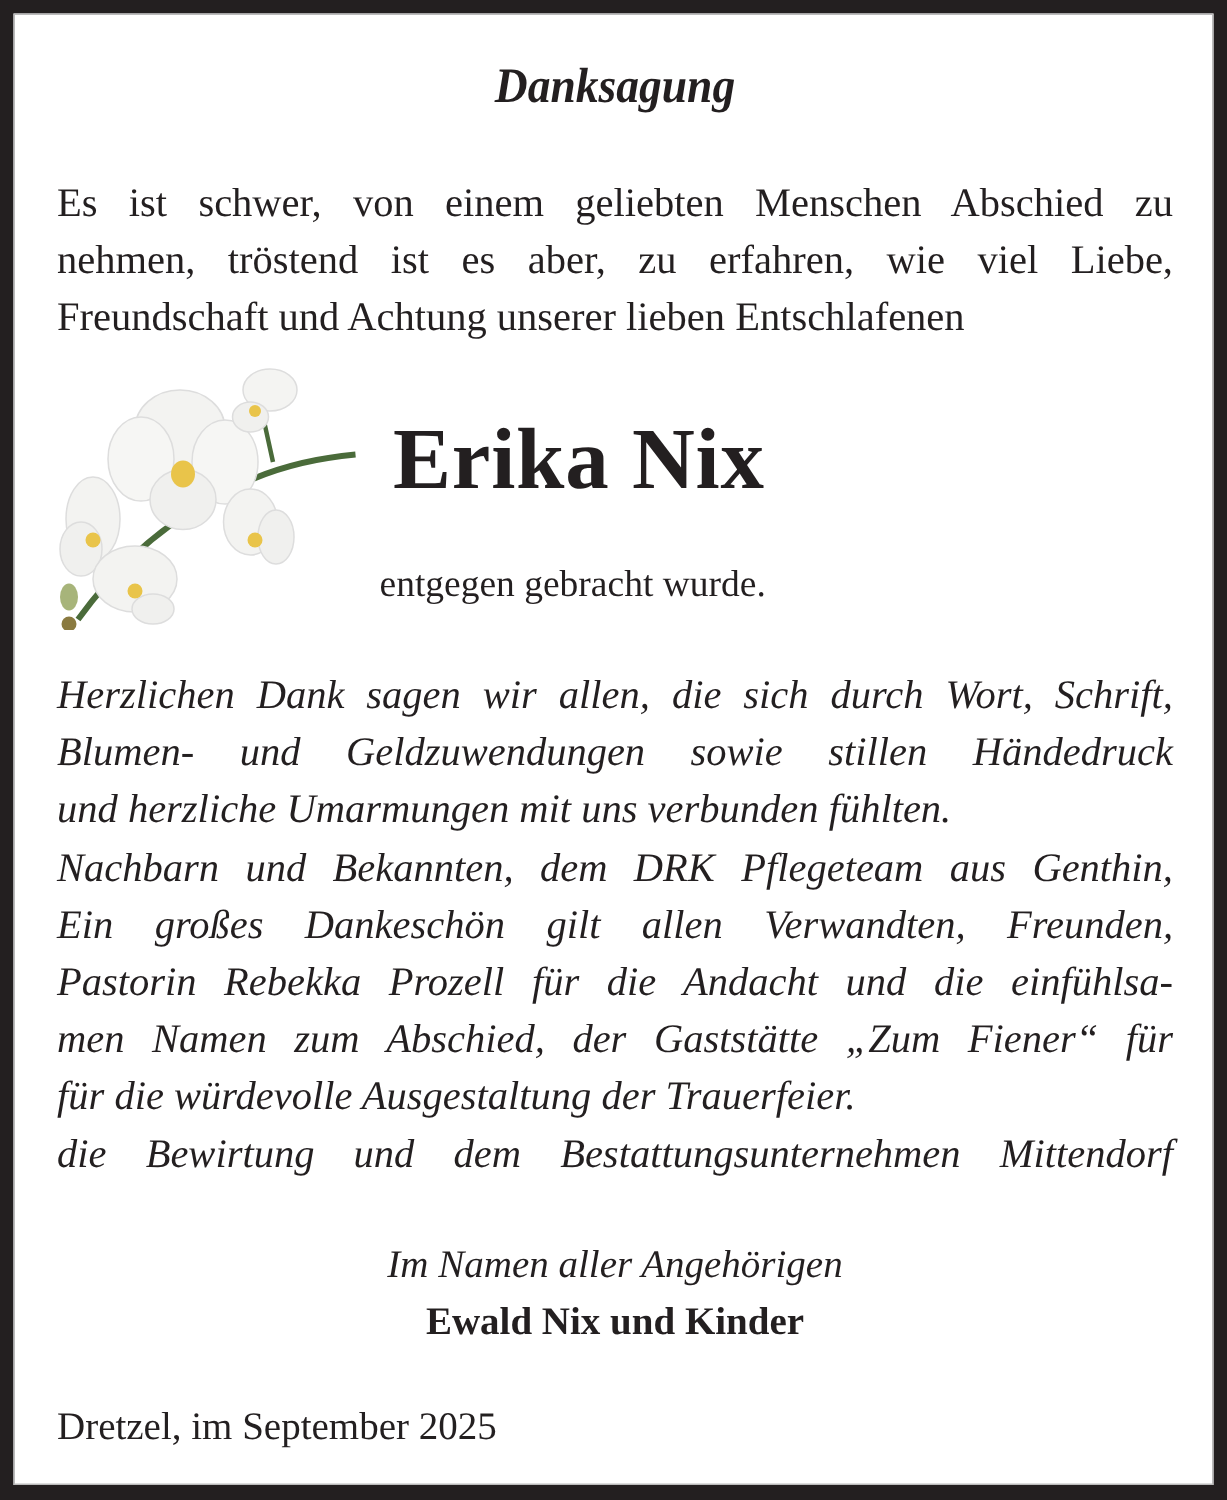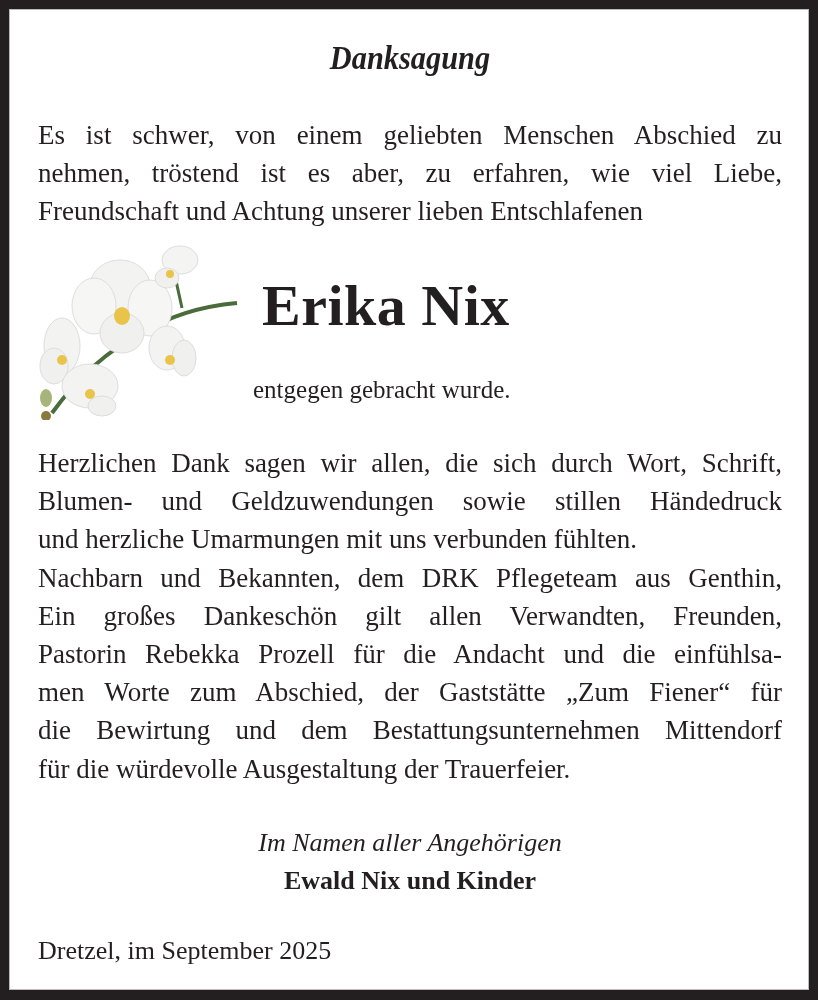--- a/index.html
+++ b/index.html
@@ -6,21 +6,21 @@
   body { width:818px; height:1000px; background:#231f20; position:relative; overflow:hidden; }
   .card { position:absolute; left:9px; top:9px; width:800px; height:981px; background:#fff; box-sizing:border-box; border:1px solid #bbb; }
   .serif { font-family:"Liberation Serif", "DejaVu Serif", serif; color:#231f20; }
   .title { position:absolute; left:0; width:800px; top:30px; text-align:center; font-size:33px; font-weight:bold; font-style:italic; transform:scaleX(0.92); }
   .para { position:absolute; left:28px; width:744px; font-size:27px; line-height:38.2px; text-align:justify; }
   .para .line { display:block; white-space:nowrap; text-align-last:justify; }
   .para .line.last { text-align-last:left; }
   .p1 { top:106px; }
   .name { position:absolute; left:252px; top:262px; font-size:58px; font-weight:bold; letter-spacing:0.5px; }
   .after { position:absolute; left:243px; top:366px; font-size:25px; }
-  .p2 { top:434px; }
+  .p2 { top:434px;font-style:italic; }
   .sign1 { position:absolute; left:0; width:800px; top:818px; text-align:center; font-size:26px;font-style:italic; }
   .sign2 { position:absolute; left:0; width:800px; top:856px; text-align:center; font-size:26px; font-weight:bold; }
   .place { position:absolute; left:28px; top:926px; font-size:26px; }
   .orchid { position:absolute; left:22px; top:228px; width:210px; height:182px; }
 </style>
 </head>
 <body>
 
 <div class="card">
 
@@ -75,22 +75,22 @@
   <div class="name serif">Erika Nix</div>
   <div class="after serif">entgegen gebracht wurde.</div>
 
   <div class="para p2 serif">
     <span class="line">Herzlichen Dank sagen wir allen, die sich durch Wort, Schrift,</span>
     <span class="line">Blumen- und Geldzuwendungen sowie stillen Händedruck</span>
     <span class="line last">und herzliche Umarmungen mit uns verbunden fühlten.</span>
     <span class="line">Nachbarn und Bekannten, dem DRK Pflegeteam aus Genthin,</span>
     <span class="line">Ein großes Dankeschön gilt allen Verwandten, Freunden,</span>
     <span class="line">Pastorin Rebekka Prozell für die Andacht und die einfühlsa-</span>
-    <span class="line">men Worte zum Abschied, der Gaststätte „Zum Fiener“ für</span>
+    <span class="line">men Namen zum Abschied, der Gaststätte „Zum Fiener“ für</span>
+    <span class="line last">für die würdevolle Ausgestaltung der Trauerfeier.</span>
     <span class="line">die Bewirtung und dem Bestattungsunternehmen Mittendorf</span>
-    <span class="line last">für die würdevolle Ausgestaltung der Trauerfeier.</span>
   </div>
 
   <div class="sign1 serif">Im Namen aller Angehörigen</div>
   <div class="sign2 serif">Ewald Nix und Kinder</div>
 
   <div class="place serif">Dretzel, im September 2025</div>
 </div>
 
 </body></html>

